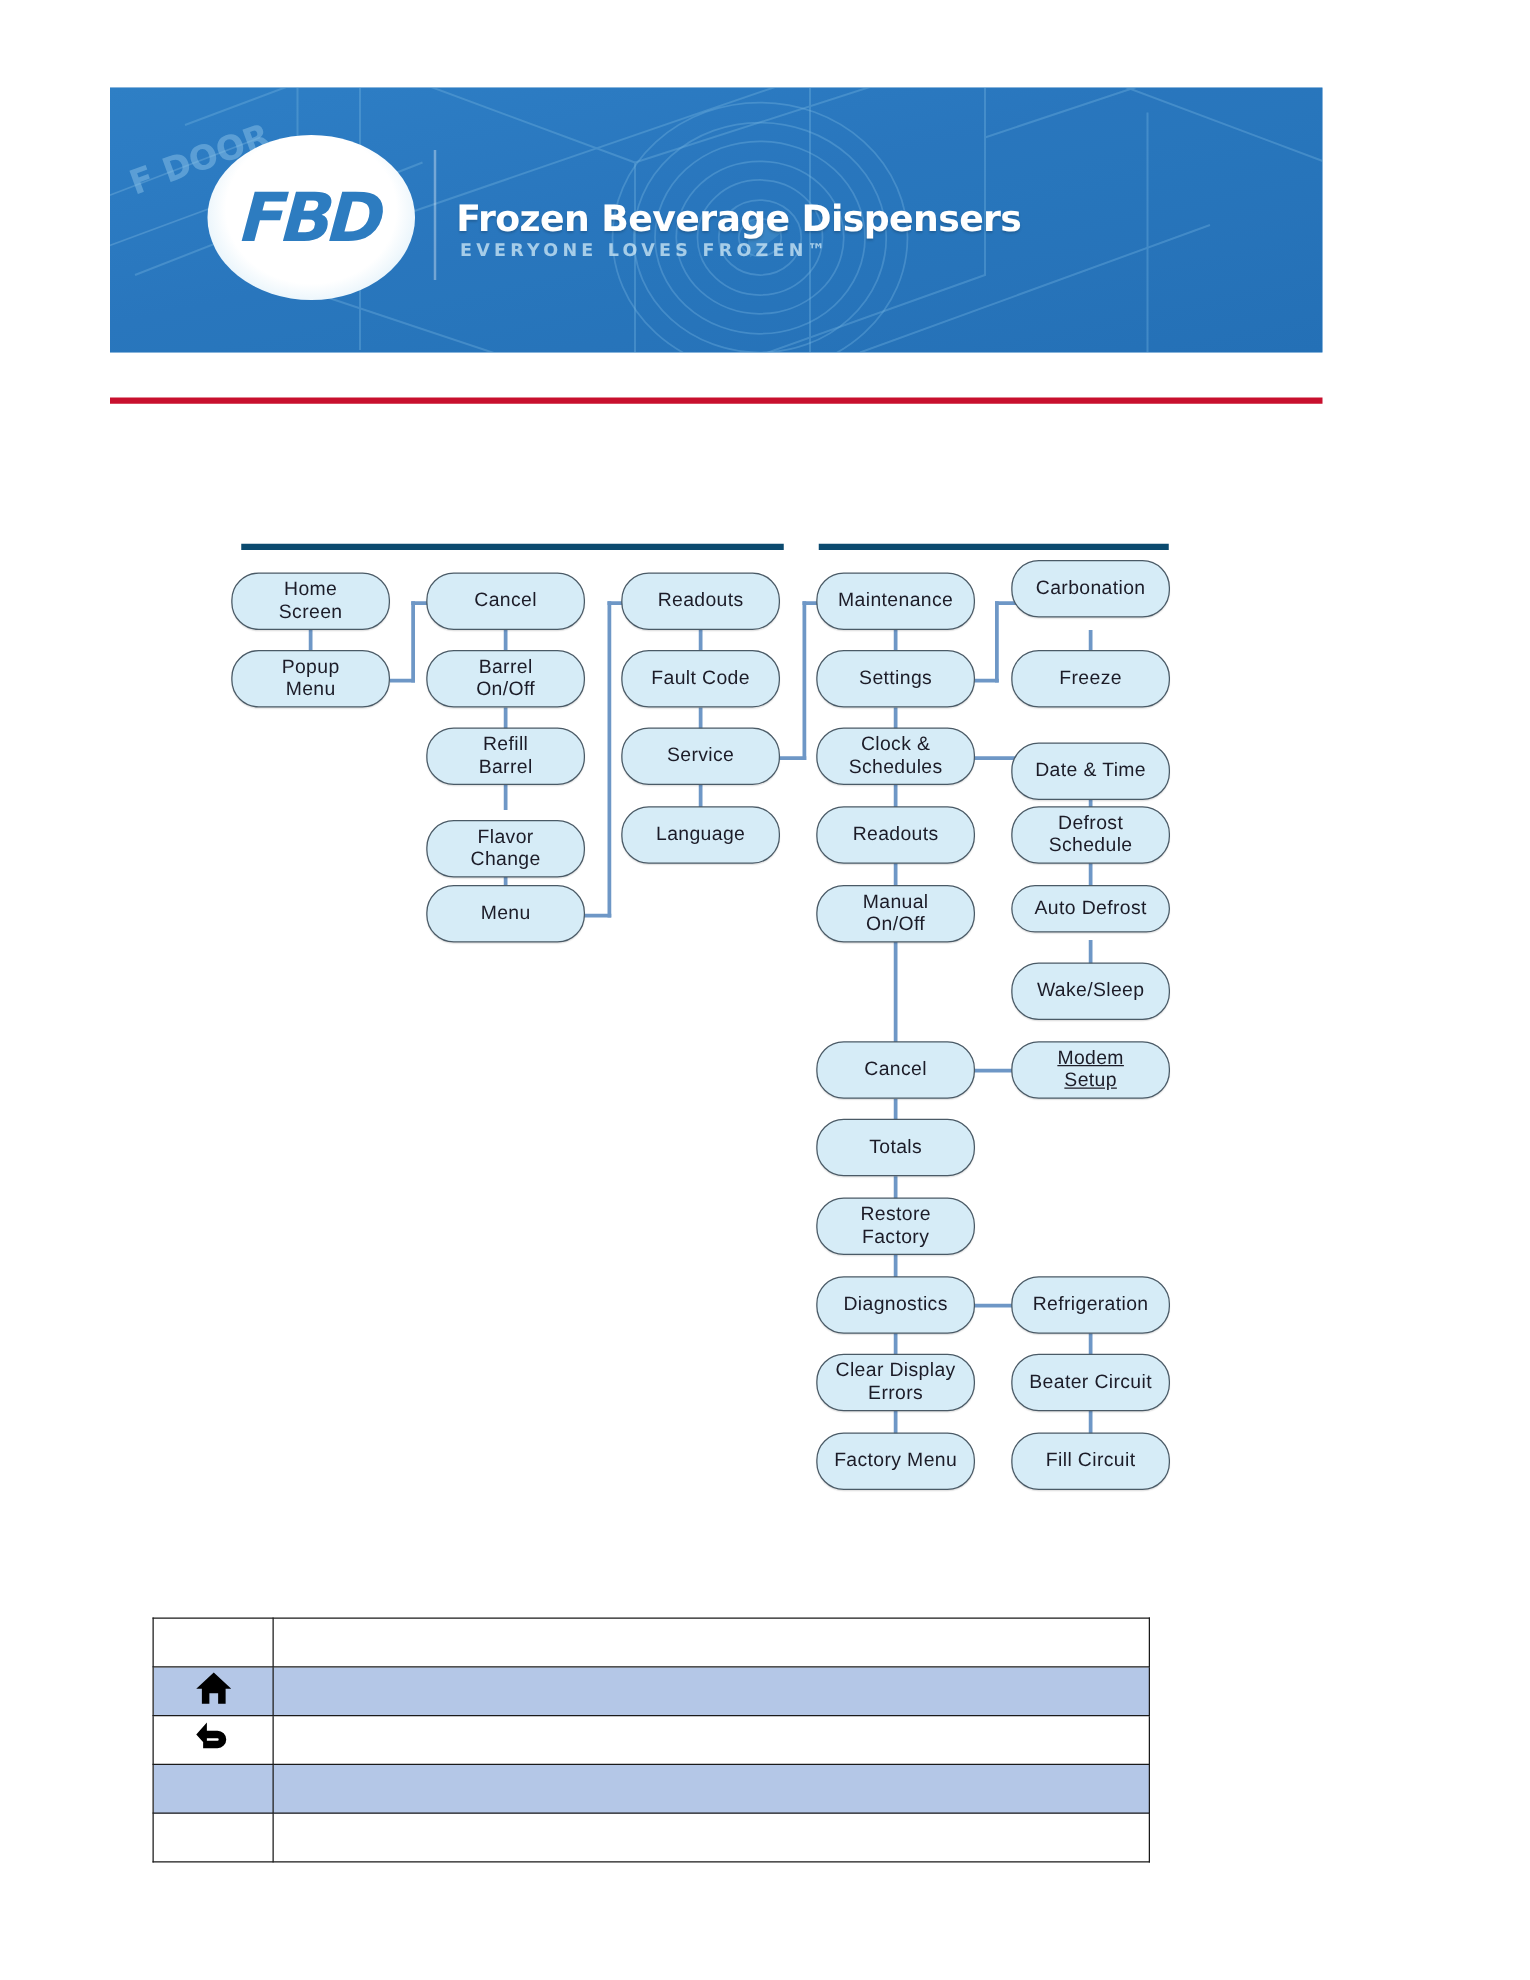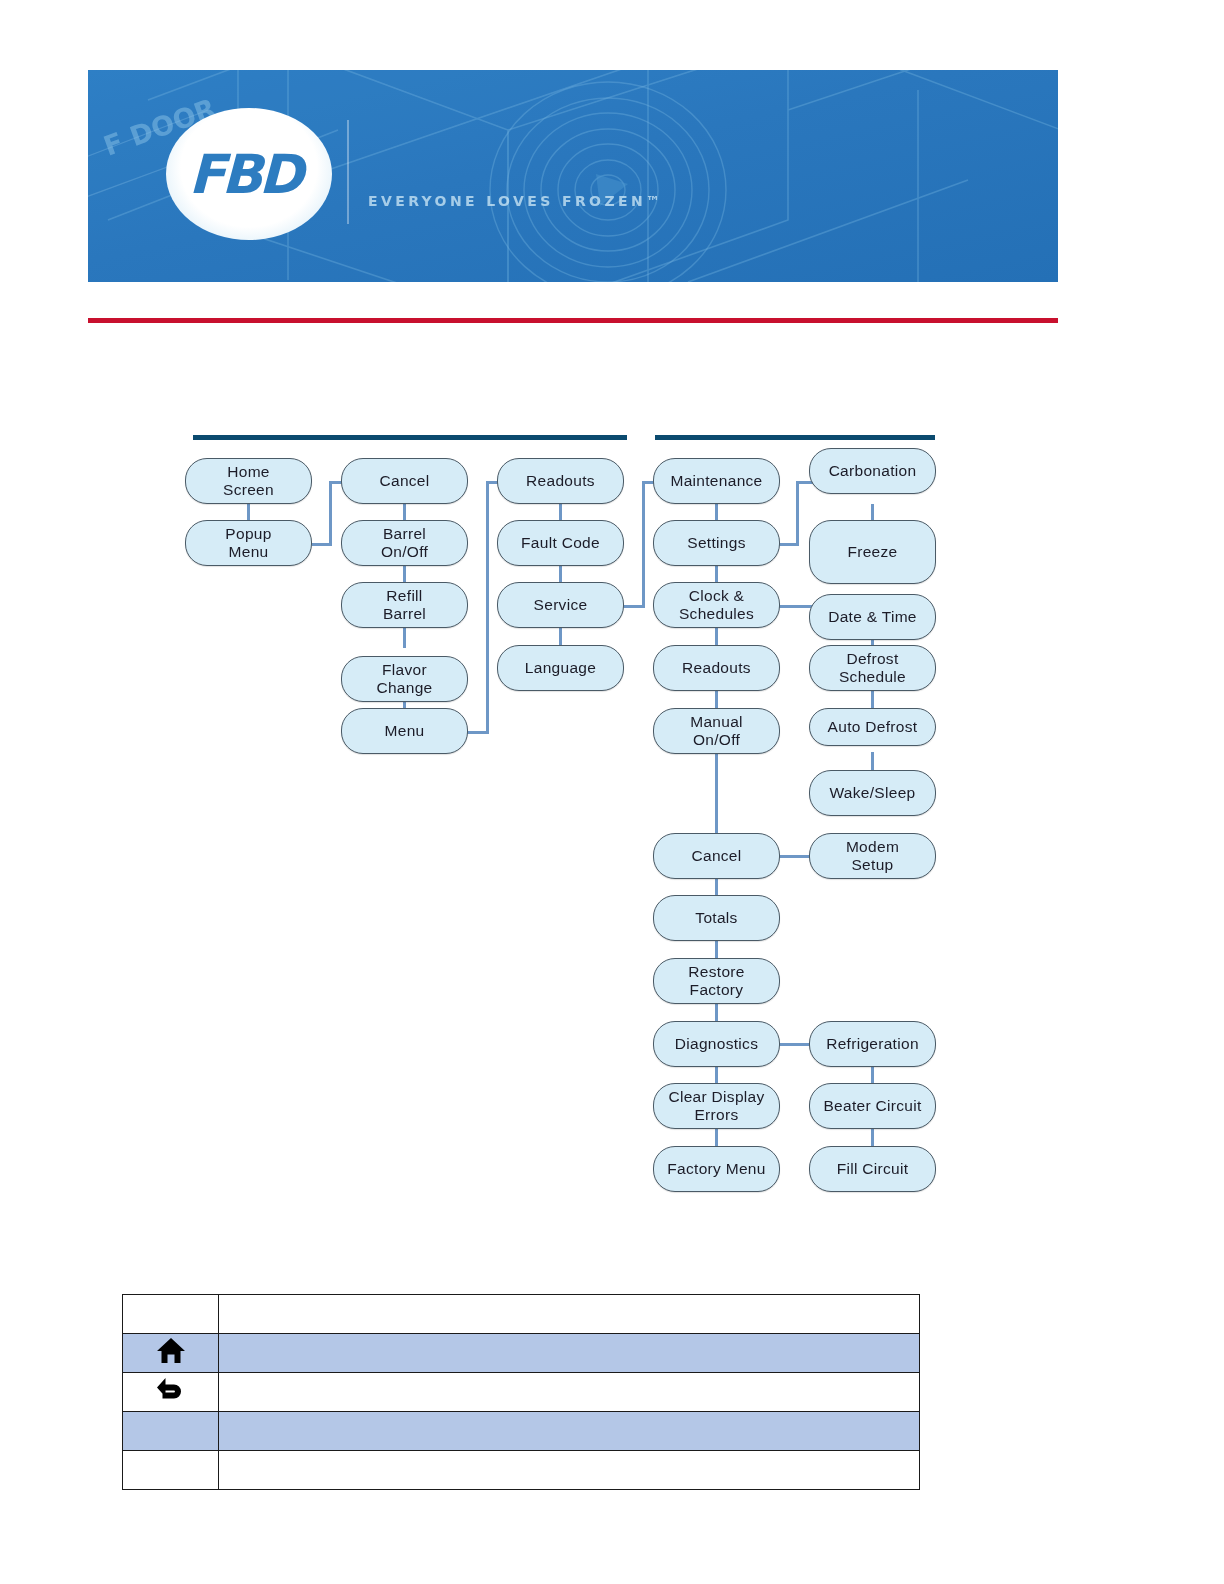--- a/index.html
+++ b/index.html
@@ -209,20 +209,21 @@
       <path d="M-10 90 L120 40"></path>
       <path d="M-10 130 L120 82"></path>
     </g>
     <text x="20" y="86" fill="#8fc6ea" opacity="0.5" font-family="DejaVu Sans, sans-serif" font-weight="bold" font-size="27" transform="rotate(-20 20 86)">F DOOR</text>
   </svg>
 
   <div id="banner-logo-oval">
     <div id="banner-logo-text">FBD</div>
   </div>
   <div id="banner-divider"></div>
+  <div id="banner-title">Frozen Beverage Dispensers</div>
   <div id="banner-tagline">EVERYONE LOVES FROZEN™</div>
 </div>
 
 <div id="red-rule"></div>
 
 <div id="flow">
 
   <div class="col-rule" style="left:193px; top:435px; width:434px;"></div>
   <div class="col-rule" style="left:655px; top:435px; width:280px;"></div>
 
@@ -306,27 +307,27 @@
   <div class="node" style="left:653px; top:833px; width:127px; height:46px;">Cancel</div>
   <div class="node" style="left:653px; top:895px; width:127px; height:46px;">Totals</div>
   <div class="node" style="left:653px; top:958px; width:127px; height:46px;">Restore
 Factory</div>
   <div class="node" style="left:653px; top:1021px; width:127px; height:46px;">Diagnostics</div>
   <div class="node" style="left:653px; top:1083px; width:127px; height:46px;">Clear Display
 Errors</div>
   <div class="node" style="left:653px; top:1146px; width:127px; height:46px;">Factory Menu</div>
 
   <div class="node" style="left:809px; top:448px; width:127px; height:46px;">Carbonation</div>
-  <div class="node" style="left:809px; top:520px; width:127px; height:64px;">Freeze</div>
+  <div class="node" style="left:809px; top:520px; width:127px; height:46px;">Freeze</div>
   <div class="node" style="left:809px; top:582px; width:127px; height:46px;margin-top:12px;">Date &amp; Time</div>
   <div class="node" style="left:809px; top:645px; width:127px; height:46px;">Defrost
 Schedule</div>
   <div class="node" style="left:809px; top:708px; width:127px; height:38px;">Auto Defrost</div>
   <div class="node" style="left:809px; top:770px; width:127px; height:46px;">Wake/Sleep</div>
-  <div class="node" style="left:809px; top:833px; width:127px; height:46px;">Modem
+  <div class="node" style="left:809px; top:833px; width:127px; height:46px;text-decoration:underline;">Modem
 Setup</div>
   <div class="node" style="left:809px; top:1021px; width:127px; height:46px;">Refrigeration</div>
   <div class="node" style="left:809px; top:1083px; width:127px; height:46px;">Beater Circuit</div>
   <div class="node" style="left:809px; top:1146px; width:127px; height:46px;">Fill Circuit</div>
 </div>
 
 <table id="legend-table">
   <tbody>
     <tr class="plain">
       <td class="icon-cell"></td>

